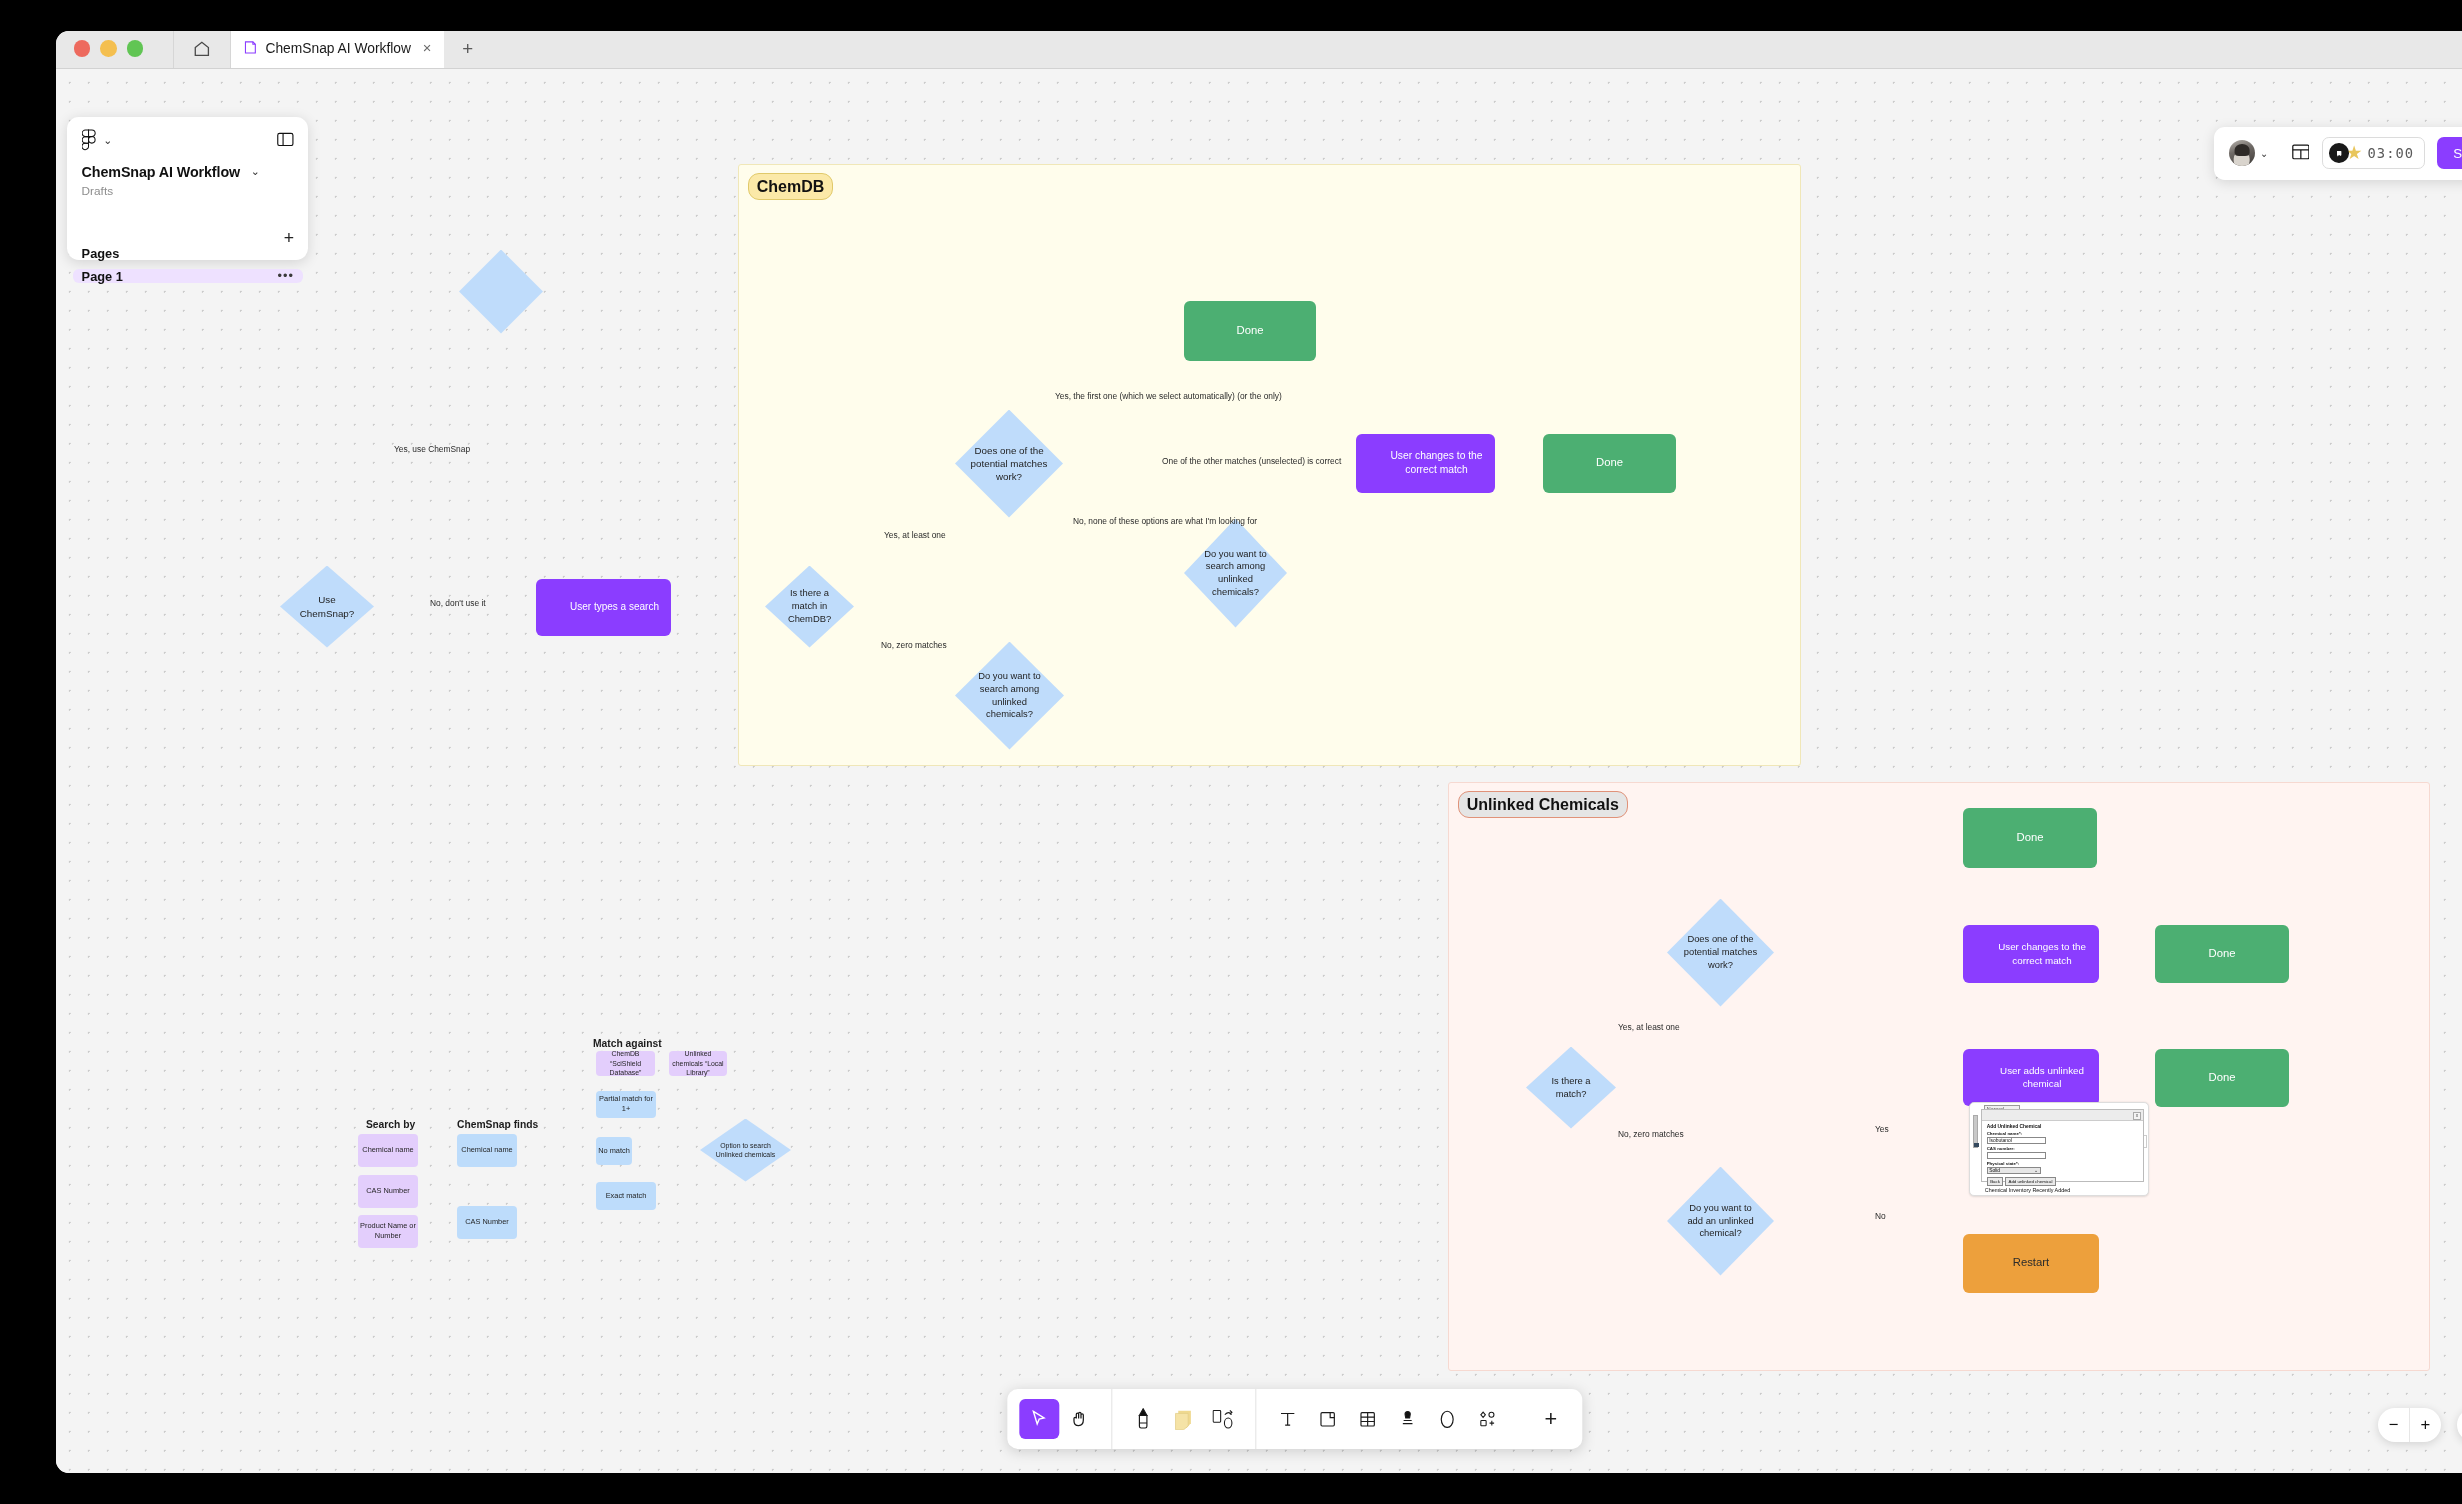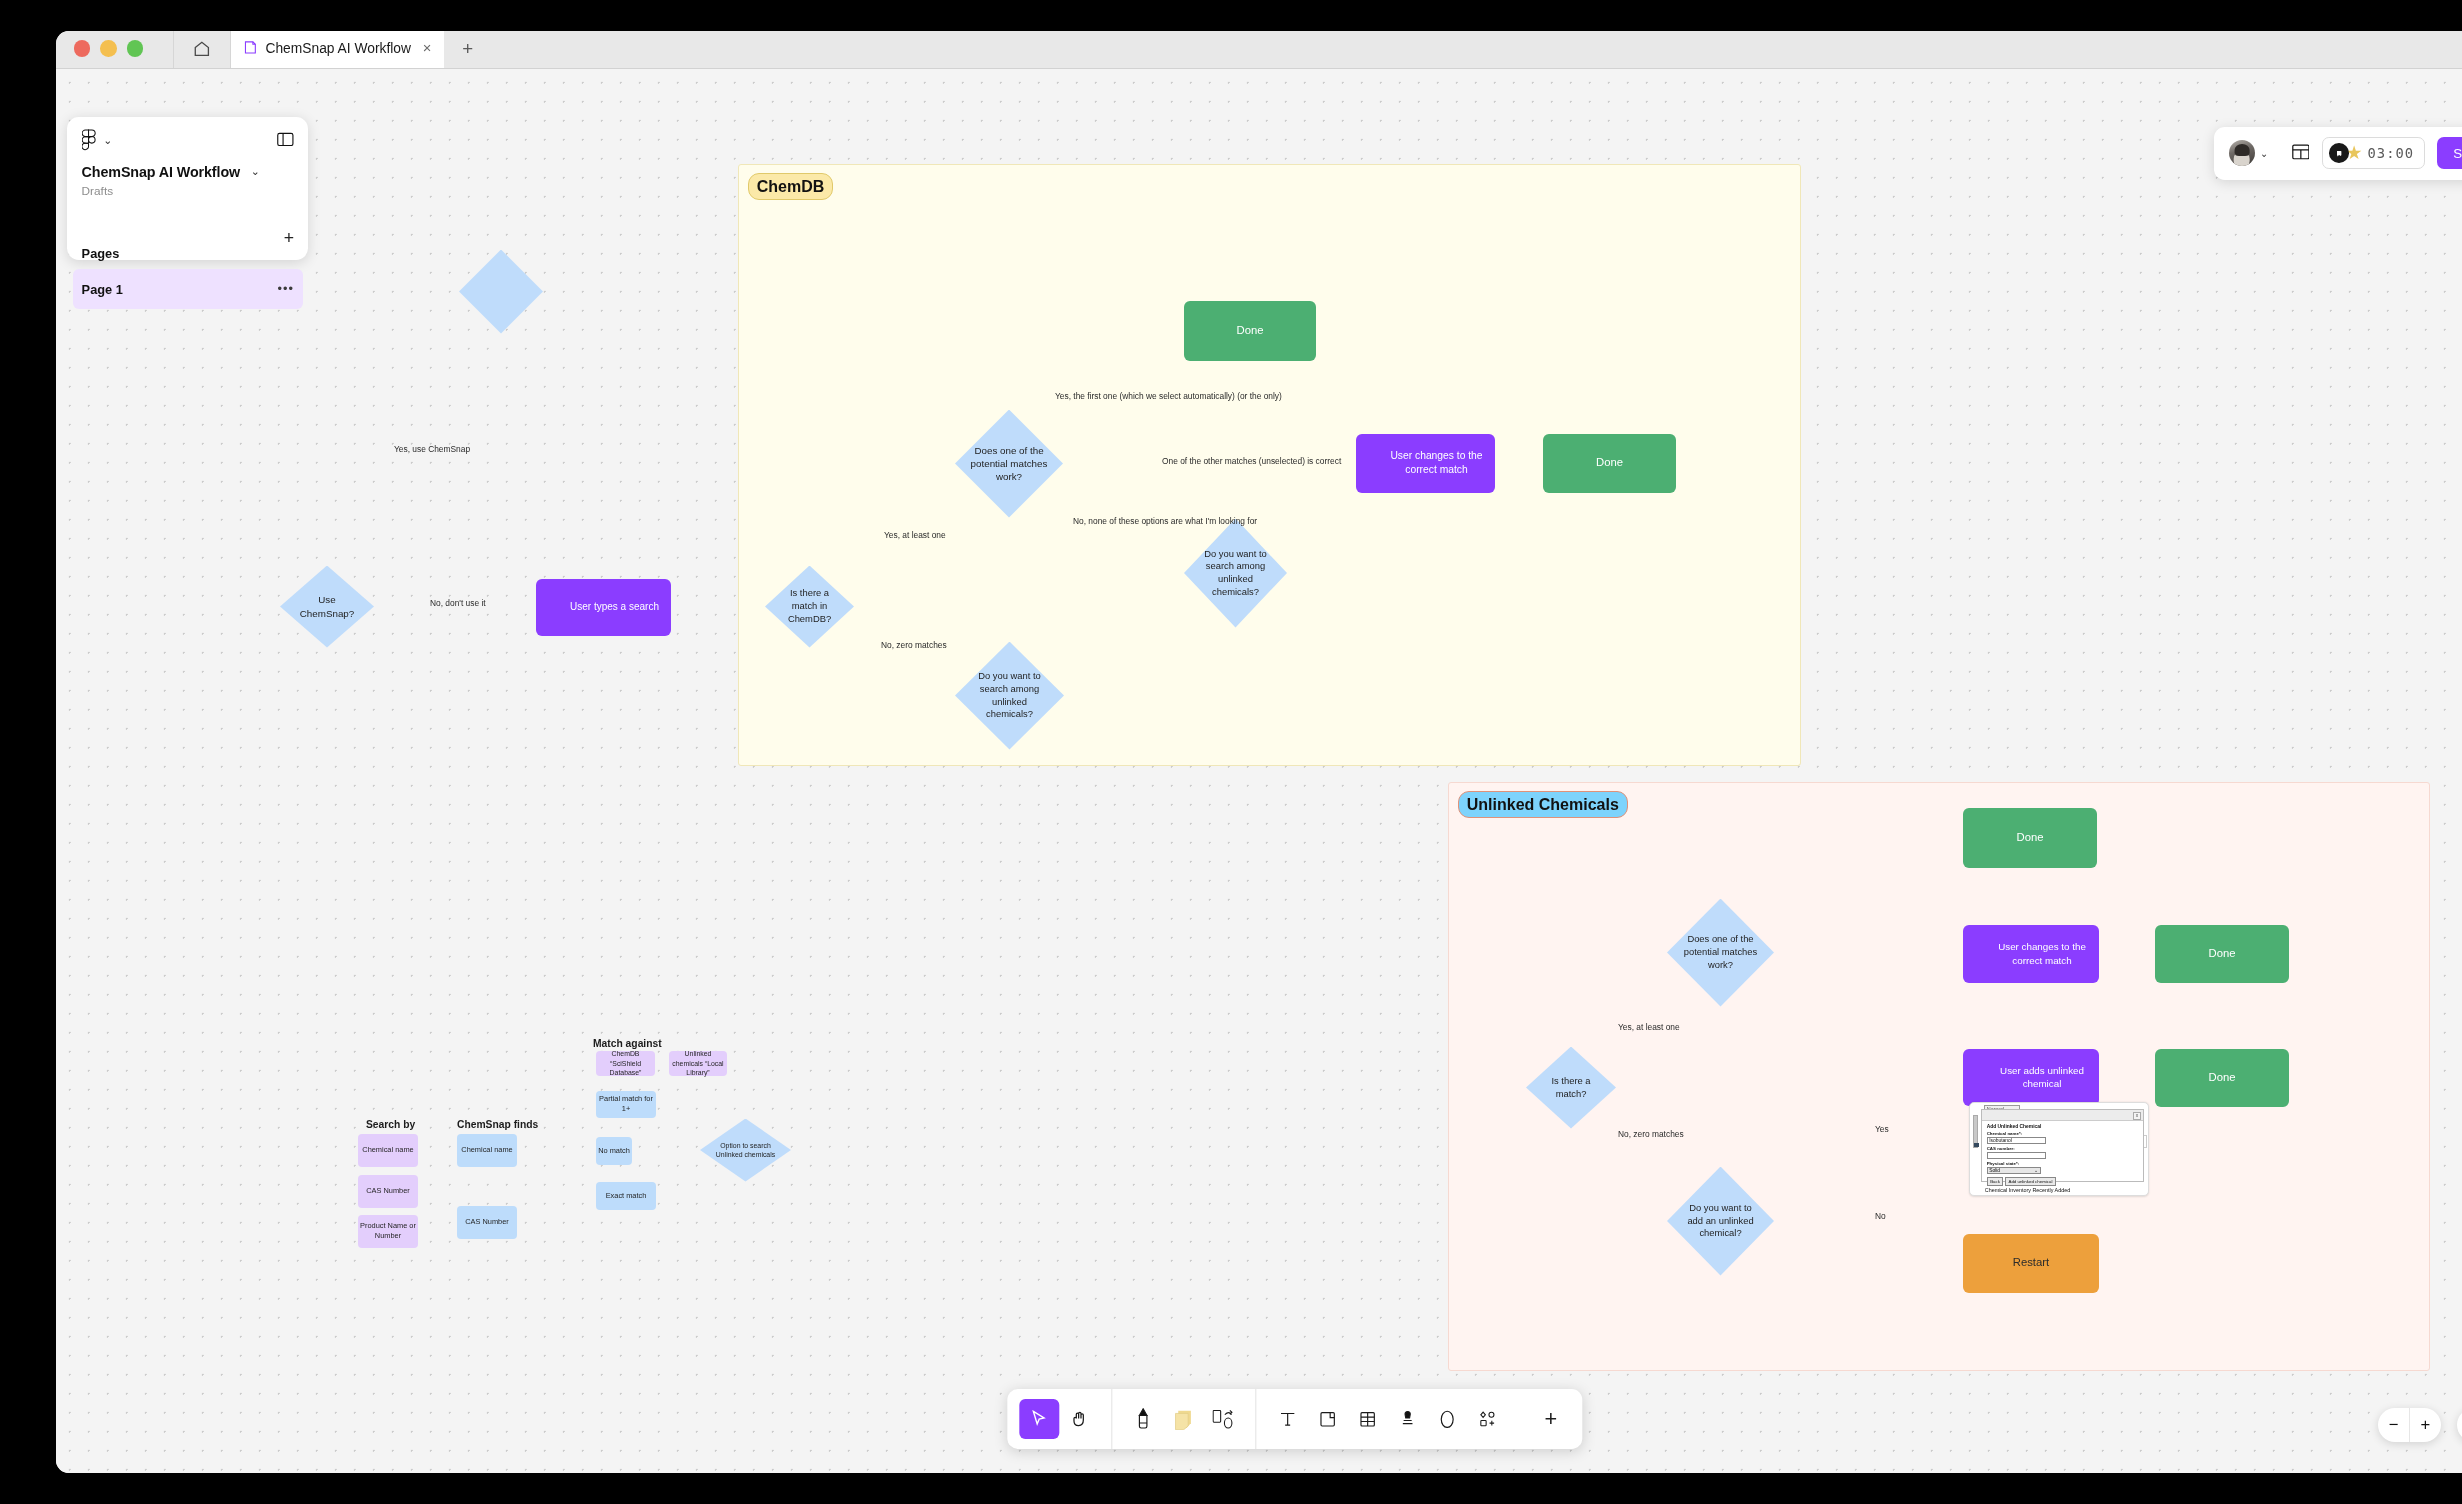--- a/index.html
+++ b/index.html
@@ -76,21 +76,21 @@
   .figma-logo{display:flex;align-items:center;gap:6.9px;}
   .chev{font-size:10.8px;color:#333;}
   .lp-title{display:flex;align-items:center;gap:10.8px;margin-top:10.8px;}
   .lp-title span.t{font-size:14.3px;font-weight:700;color:#111;letter-spacing:-0.1px;}
   .lp-drafts{font-size:11.8px;color:#8d8d8d;margin-top:3.9px;}
   .lp-pages{display:flex;align-items:center;justify-content:space-between;margin-top:16.7px;}
   .lp-pages .p{font-size:12.8px;font-weight:700;color:#111;margin-top:32px;}
   .lp-plus{font-size:17.7px;color:#222;font-weight:300;line-height:.7;}
   .lp-page1{
     margin:7.9px -8.9px 0 -8.9px; background:#eee1ff; border-radius:5.9px;
-    height:40px; display:flex;align-items:center;justify-content:space-between;
+    height:14px; display:flex;align-items:center;justify-content:space-between;
     padding:0 8.9px;
   }
   .lp-page1 .n{font-size:12.8px;font-weight:700;color:#111;}
   .lp-page1 .d{font-size:12.8px;color:#3b3b3b;letter-spacing:1px;line-height:.6;}
 
   
   #toprightbar{
     position:absolute; right:17.7px; top:58px; height:53px;
     background:#fff; border-radius:10.8px;
     box-shadow:0 2.5px 12.8px rgba(0,0,0,.13);
@@ -140,21 +140,21 @@
   }
   #sec-chemdb{
     left:682px; top:95px; width:1063px; height:602px;
     background:#fffdec; border:0.5px solid #f0e7b8;
   }
   #sec-chemdb .section-label{ background:#fbe9a8; border:0.5px solid #e0c96a; top:8.9px; left:8.9px;}
   #sec-unlinked{
     left:1392px; top:713px; width:982px; height:589px;
     background:#fff4f1; border:0.5px solid #f6d9d1;
   }
-  #sec-unlinked .section-label{ background:#7dd3fc; border:0.5px solid #e09279; top:8.9px; left:8.9px;}
+  #sec-unlinked .section-label{ background:#e5e5e5; border:0.5px solid #e09279; top:8.9px; left:8.9px;}
 
   
   .node{ position:absolute; display:flex;align-items:center;justify-content:center;
          text-align:center; line-height:1.35; }
   .rect{ border-radius:5.9px; color:#fff; }
   .rect.green{ background:#4caf72; }
   .rect.purple{ background:#8b3dff;padding-left:22px; }
   .rect.orange{ background:#eda03c; color:#2b2b2b; }
   .rect.lilac{ background:#e3cefc; color:#1f1f1f; border-radius:3.9px; }
   .rect.lblue{ background:#bddcfb; color:#1f1f1f; border-radius:3.9px; }

